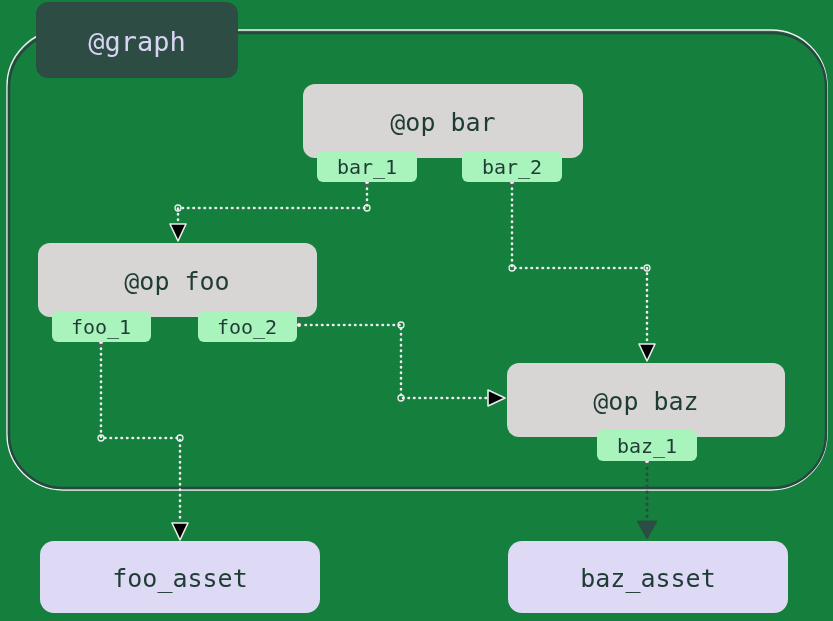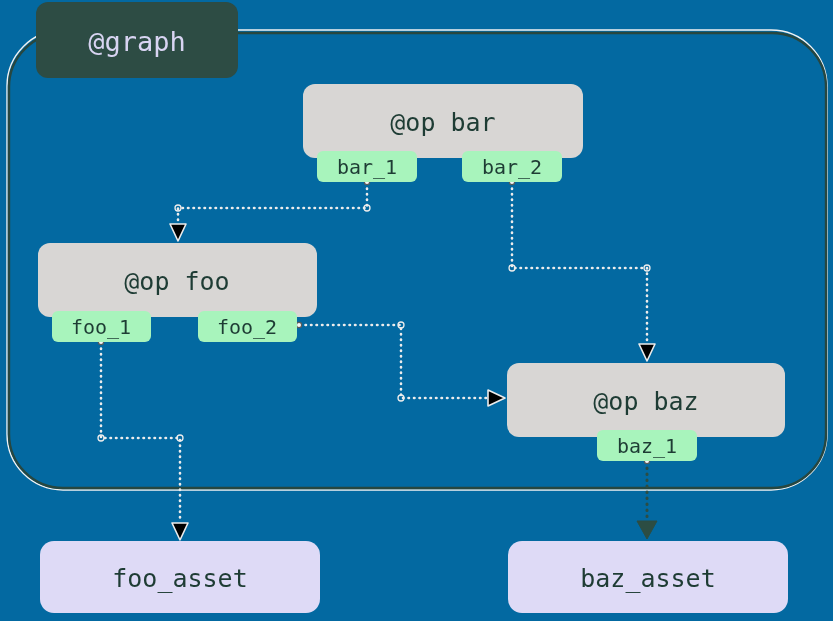--- a/index.html
+++ b/index.html
@@ -1,16 +1,16 @@
 <!DOCTYPE html>
 <html style="--graph-dark: #2d4c44; --graph-dark-border: #274740; --lavender-text: #d8d4f2; --op-gray: #d8d6d4; --dark-teal-text: #1e3c34; --output-green: #a8f4bc; --asset-lavender: #dedaf6; --edge-light: #ececec; --edge-dark: #2c4d43; --border-white: #f2f2f2; --background: #000000;"><head>
 <meta charset="utf-8">
 <style>
   html,body{margin:0;padding:0;background:#000;}
-  .canvas{position:relative;width:833px;height:621px;background:#0369a1;overflow:hidden;
+  .canvas{position:relative;width:833px;height:621px;background:#15803d;overflow:hidden;
           font-family:"DejaVu Sans Mono","Liberation Mono",monospace;}
   svg{display:block;}
   text{font-family:"DejaVu Sans Mono","Liberation Mono",monospace;}
   .graph-title-text{font-size:27px;fill:var(--lavender-text);}
   .op-title-text{font-size:25px;fill:var(--dark-teal-text);}
   .pill-text{font-size:20px;fill:var(--dark-teal-text);}
   .asset-text{font-size:25px;fill:var(--dark-teal-text);}
   .op-box{fill:var(--op-gray);}
   .pill-box{fill:var(--output-green);}
   .asset-box{fill:var(--asset-lavender);}

